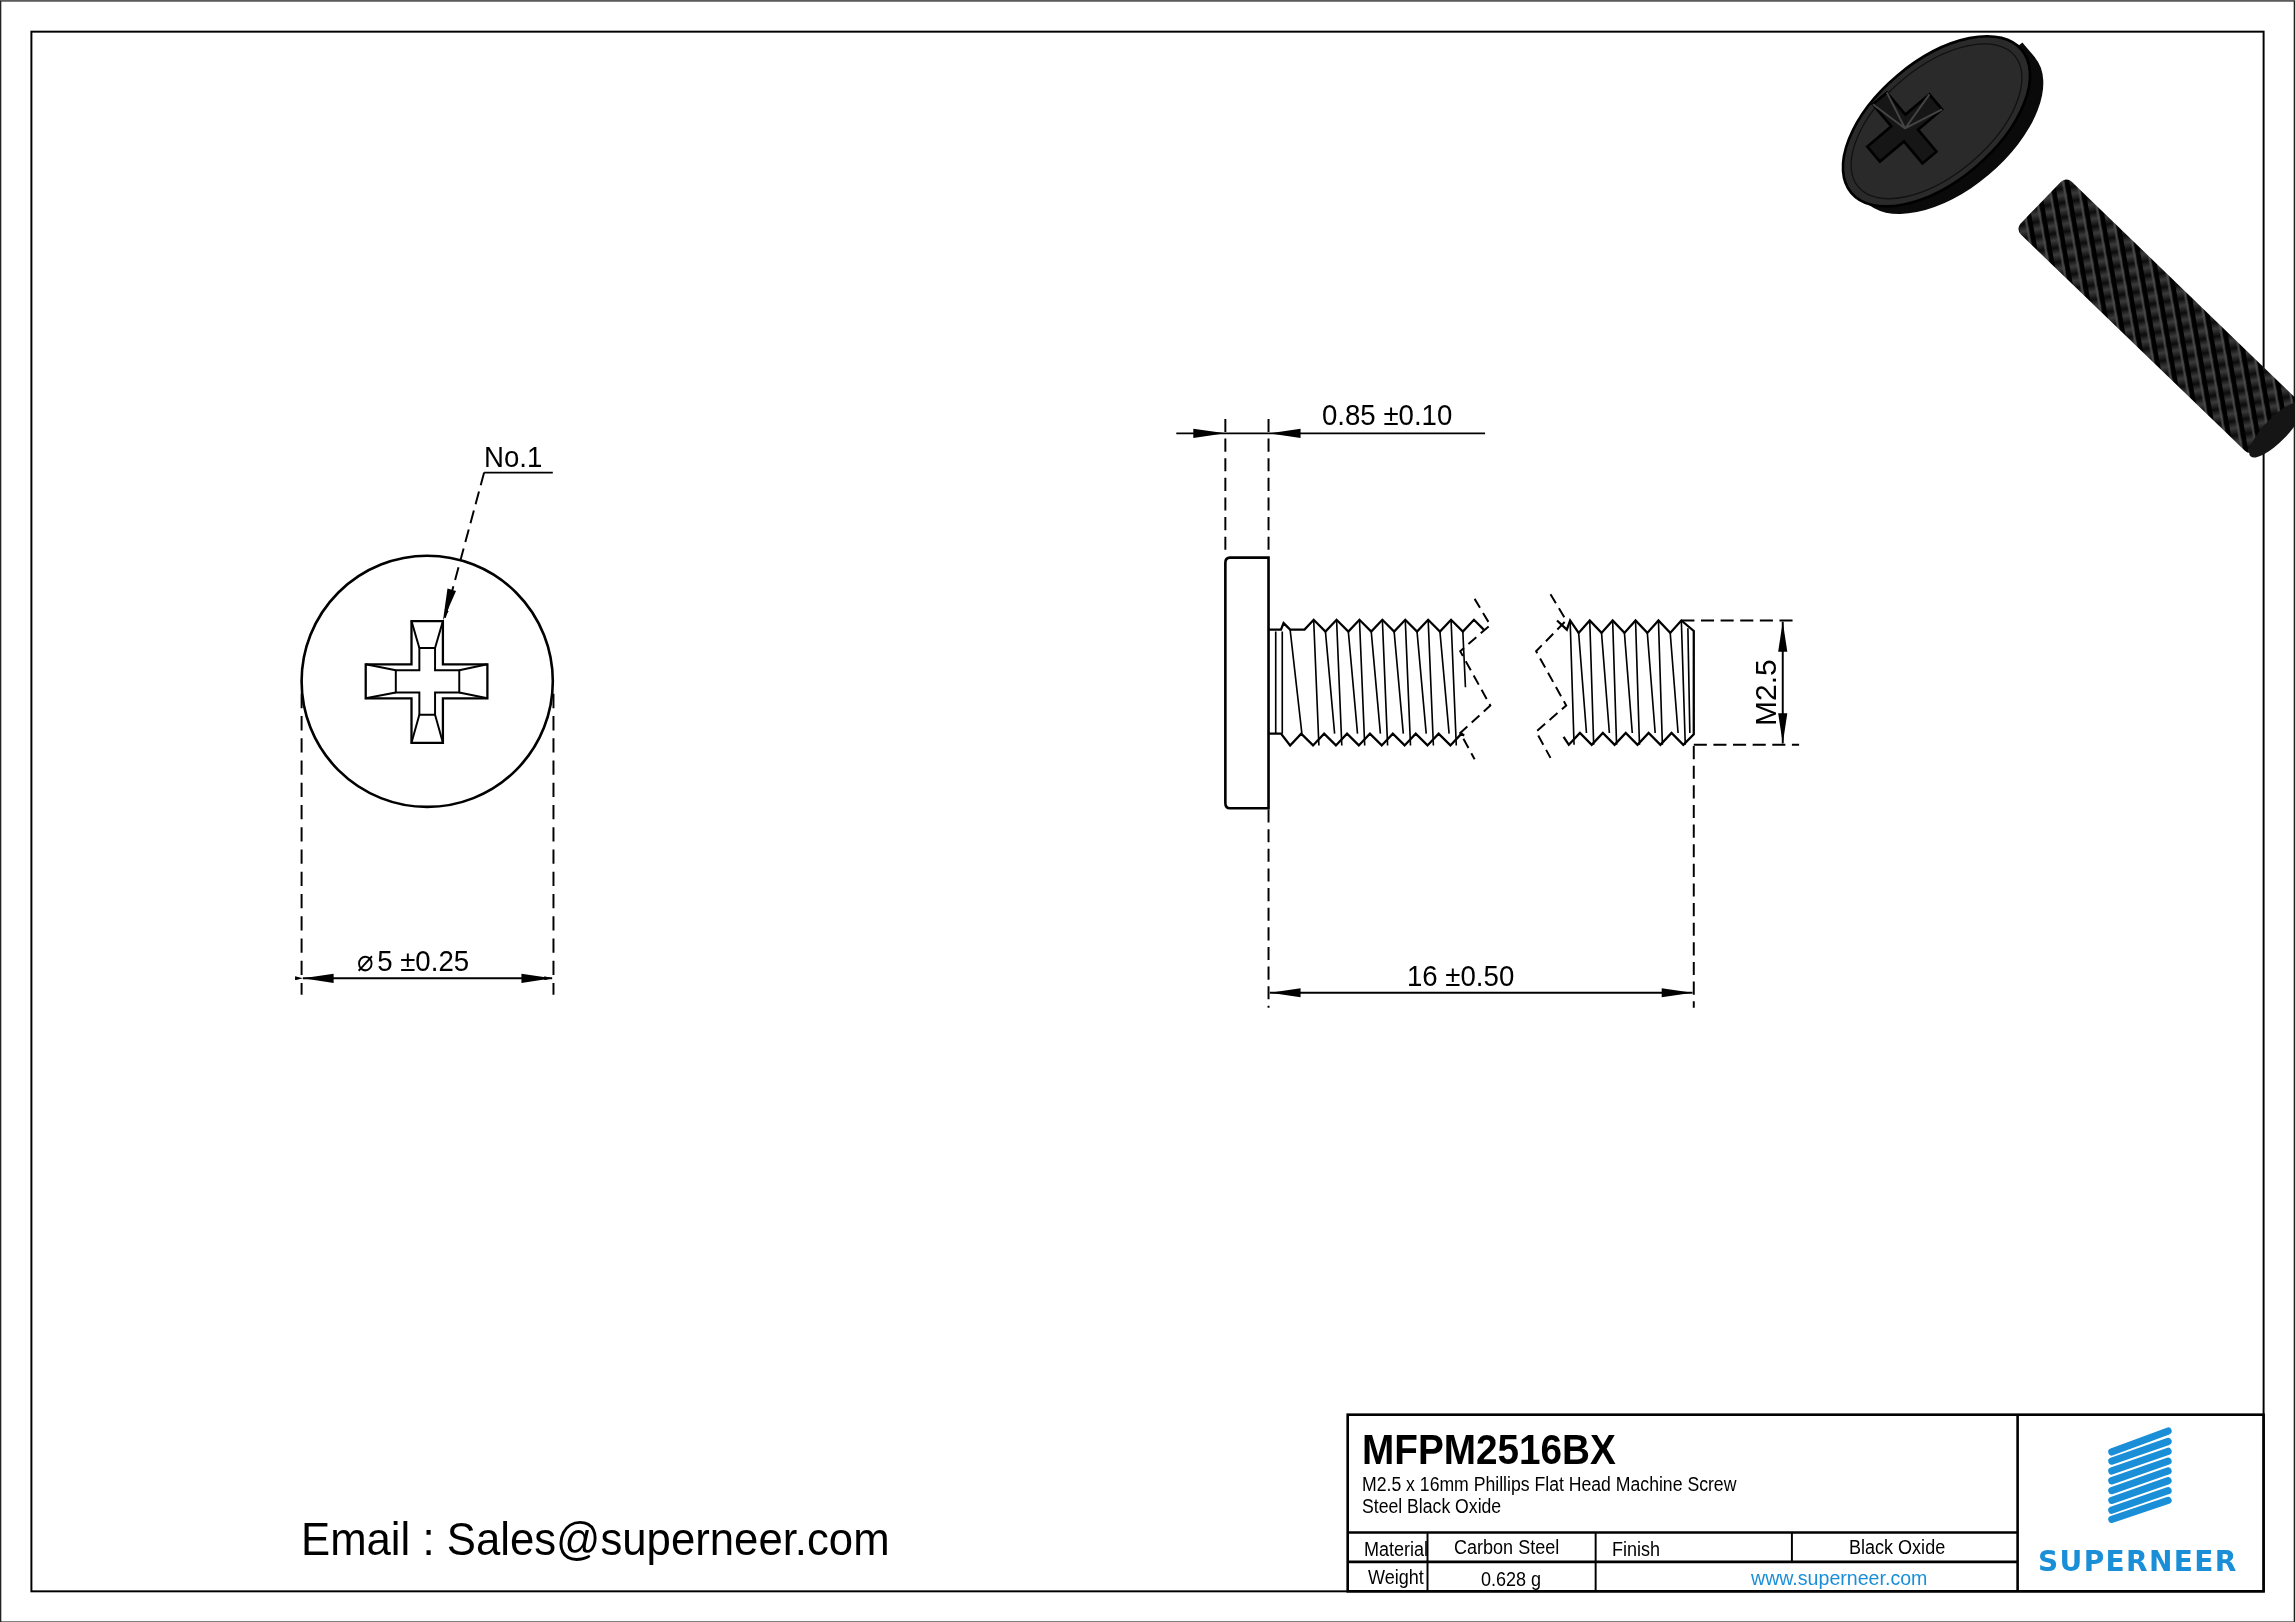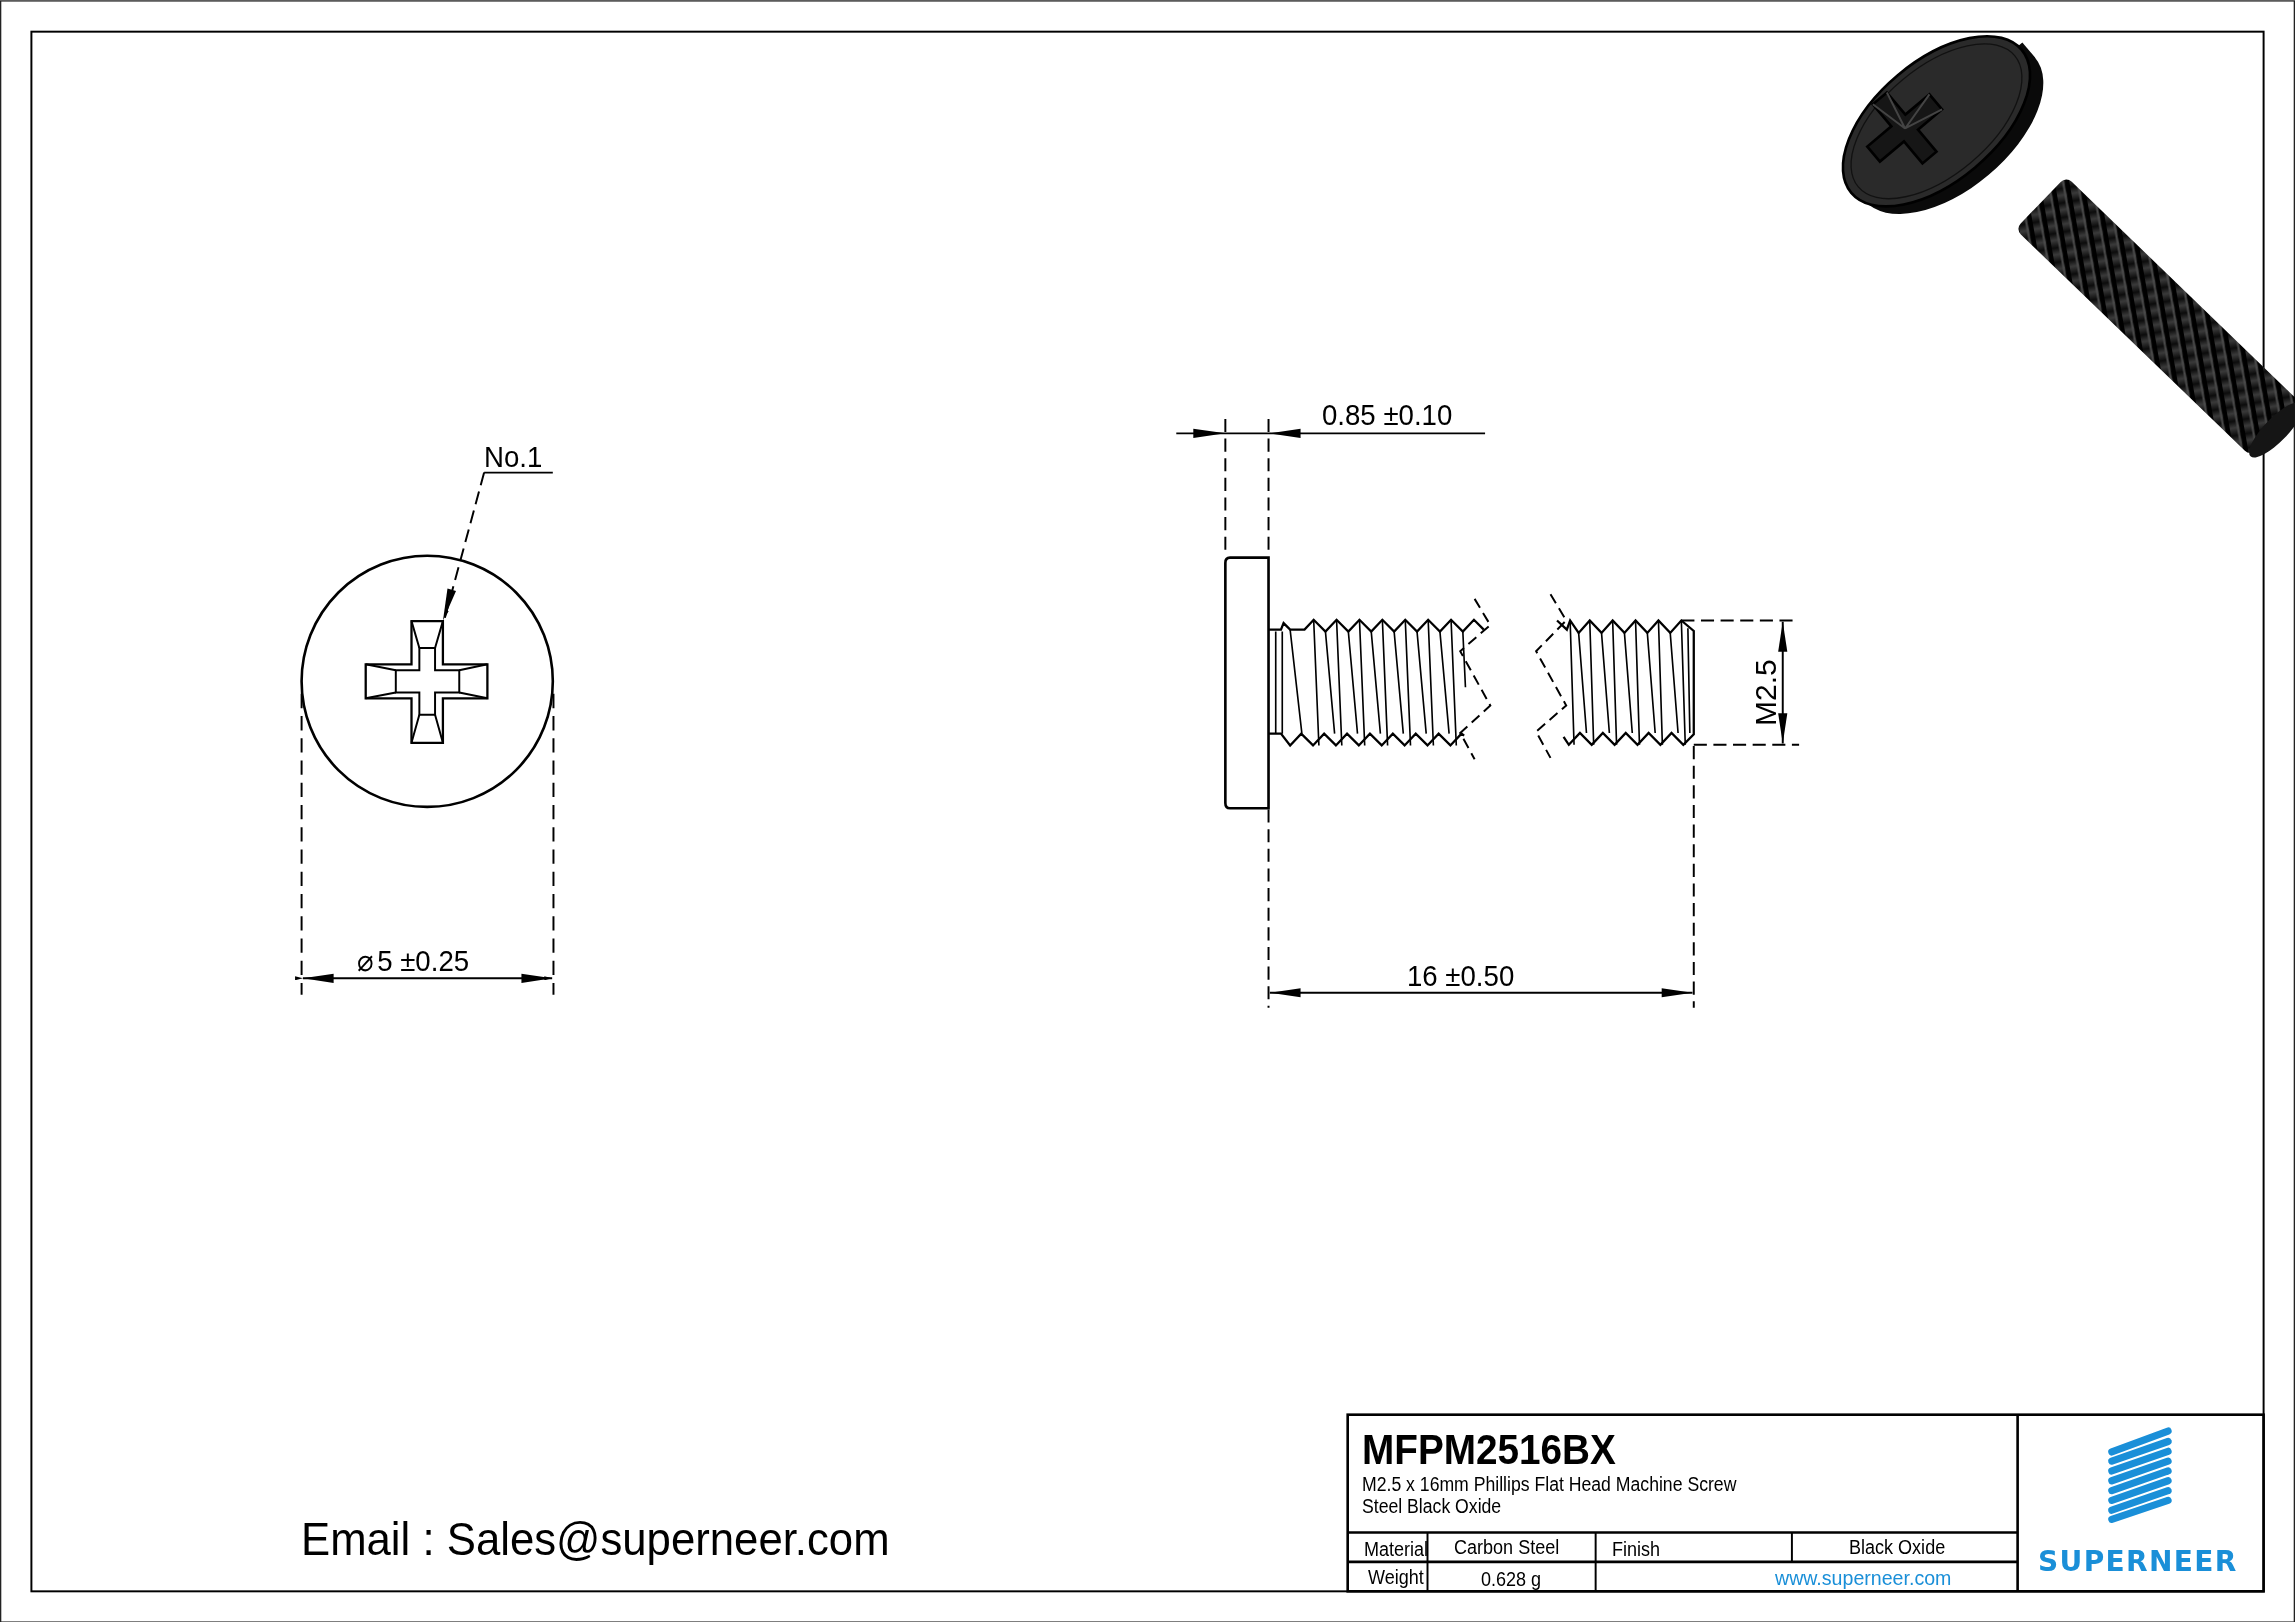--- a/index.html
+++ b/index.html
@@ -6,21 +6,21 @@
   body { width:2295px; height:1623px; position:relative; overflow:hidden;
          font-family:"Liberation Sans", sans-serif; color:#000; }
   .sheet { position:absolute; left:0; top:0; width:2295px; height:1623px; }
   svg.drawing { position:absolute; left:0; top:0; }
   .txt { position:absolute; white-space:nowrap; line-height:1; }
   .dimtxt { font-size:30px; transform:scaleX(0.92); transform-origin:left top; }
   .email { font-size:47px; transform:scaleX(0.93); transform-origin:left top; }
   .tb-part { font-size:43px; font-weight:bold; transform:scaleX(0.9); transform-origin:left top; }
   .tb-desc { font-size:19.6px; transform:scaleX(0.9); transform-origin:left top; }
   .tb-cell { font-size:19.6px; transform:scaleX(0.92); transform-origin:left top; }
-  .tb-link { font-size:19.6px; color:#1a8fd8;margin-left:24px; }
+  .tb-link { font-size:19.6px; color:#1a8fd8; }
   .logo-word { font-size:27.5px; font-weight:bold; color:#1a8fd8; letter-spacing:1.3px;
                font-family:"DejaVu Sans", sans-serif; transform:scaleX(1.02); transform-origin:left top; }
   .vtext { transform:rotate(-90deg); transform-origin:left top; font-size:30px; }
 </style>
 </head>
 <body>
 
 <div class="sheet">
 
 <svg class="drawing" width="2295" height="1623" viewBox="0 0 3508 2480" xmlns="http://www.w3.org/2000/svg">

